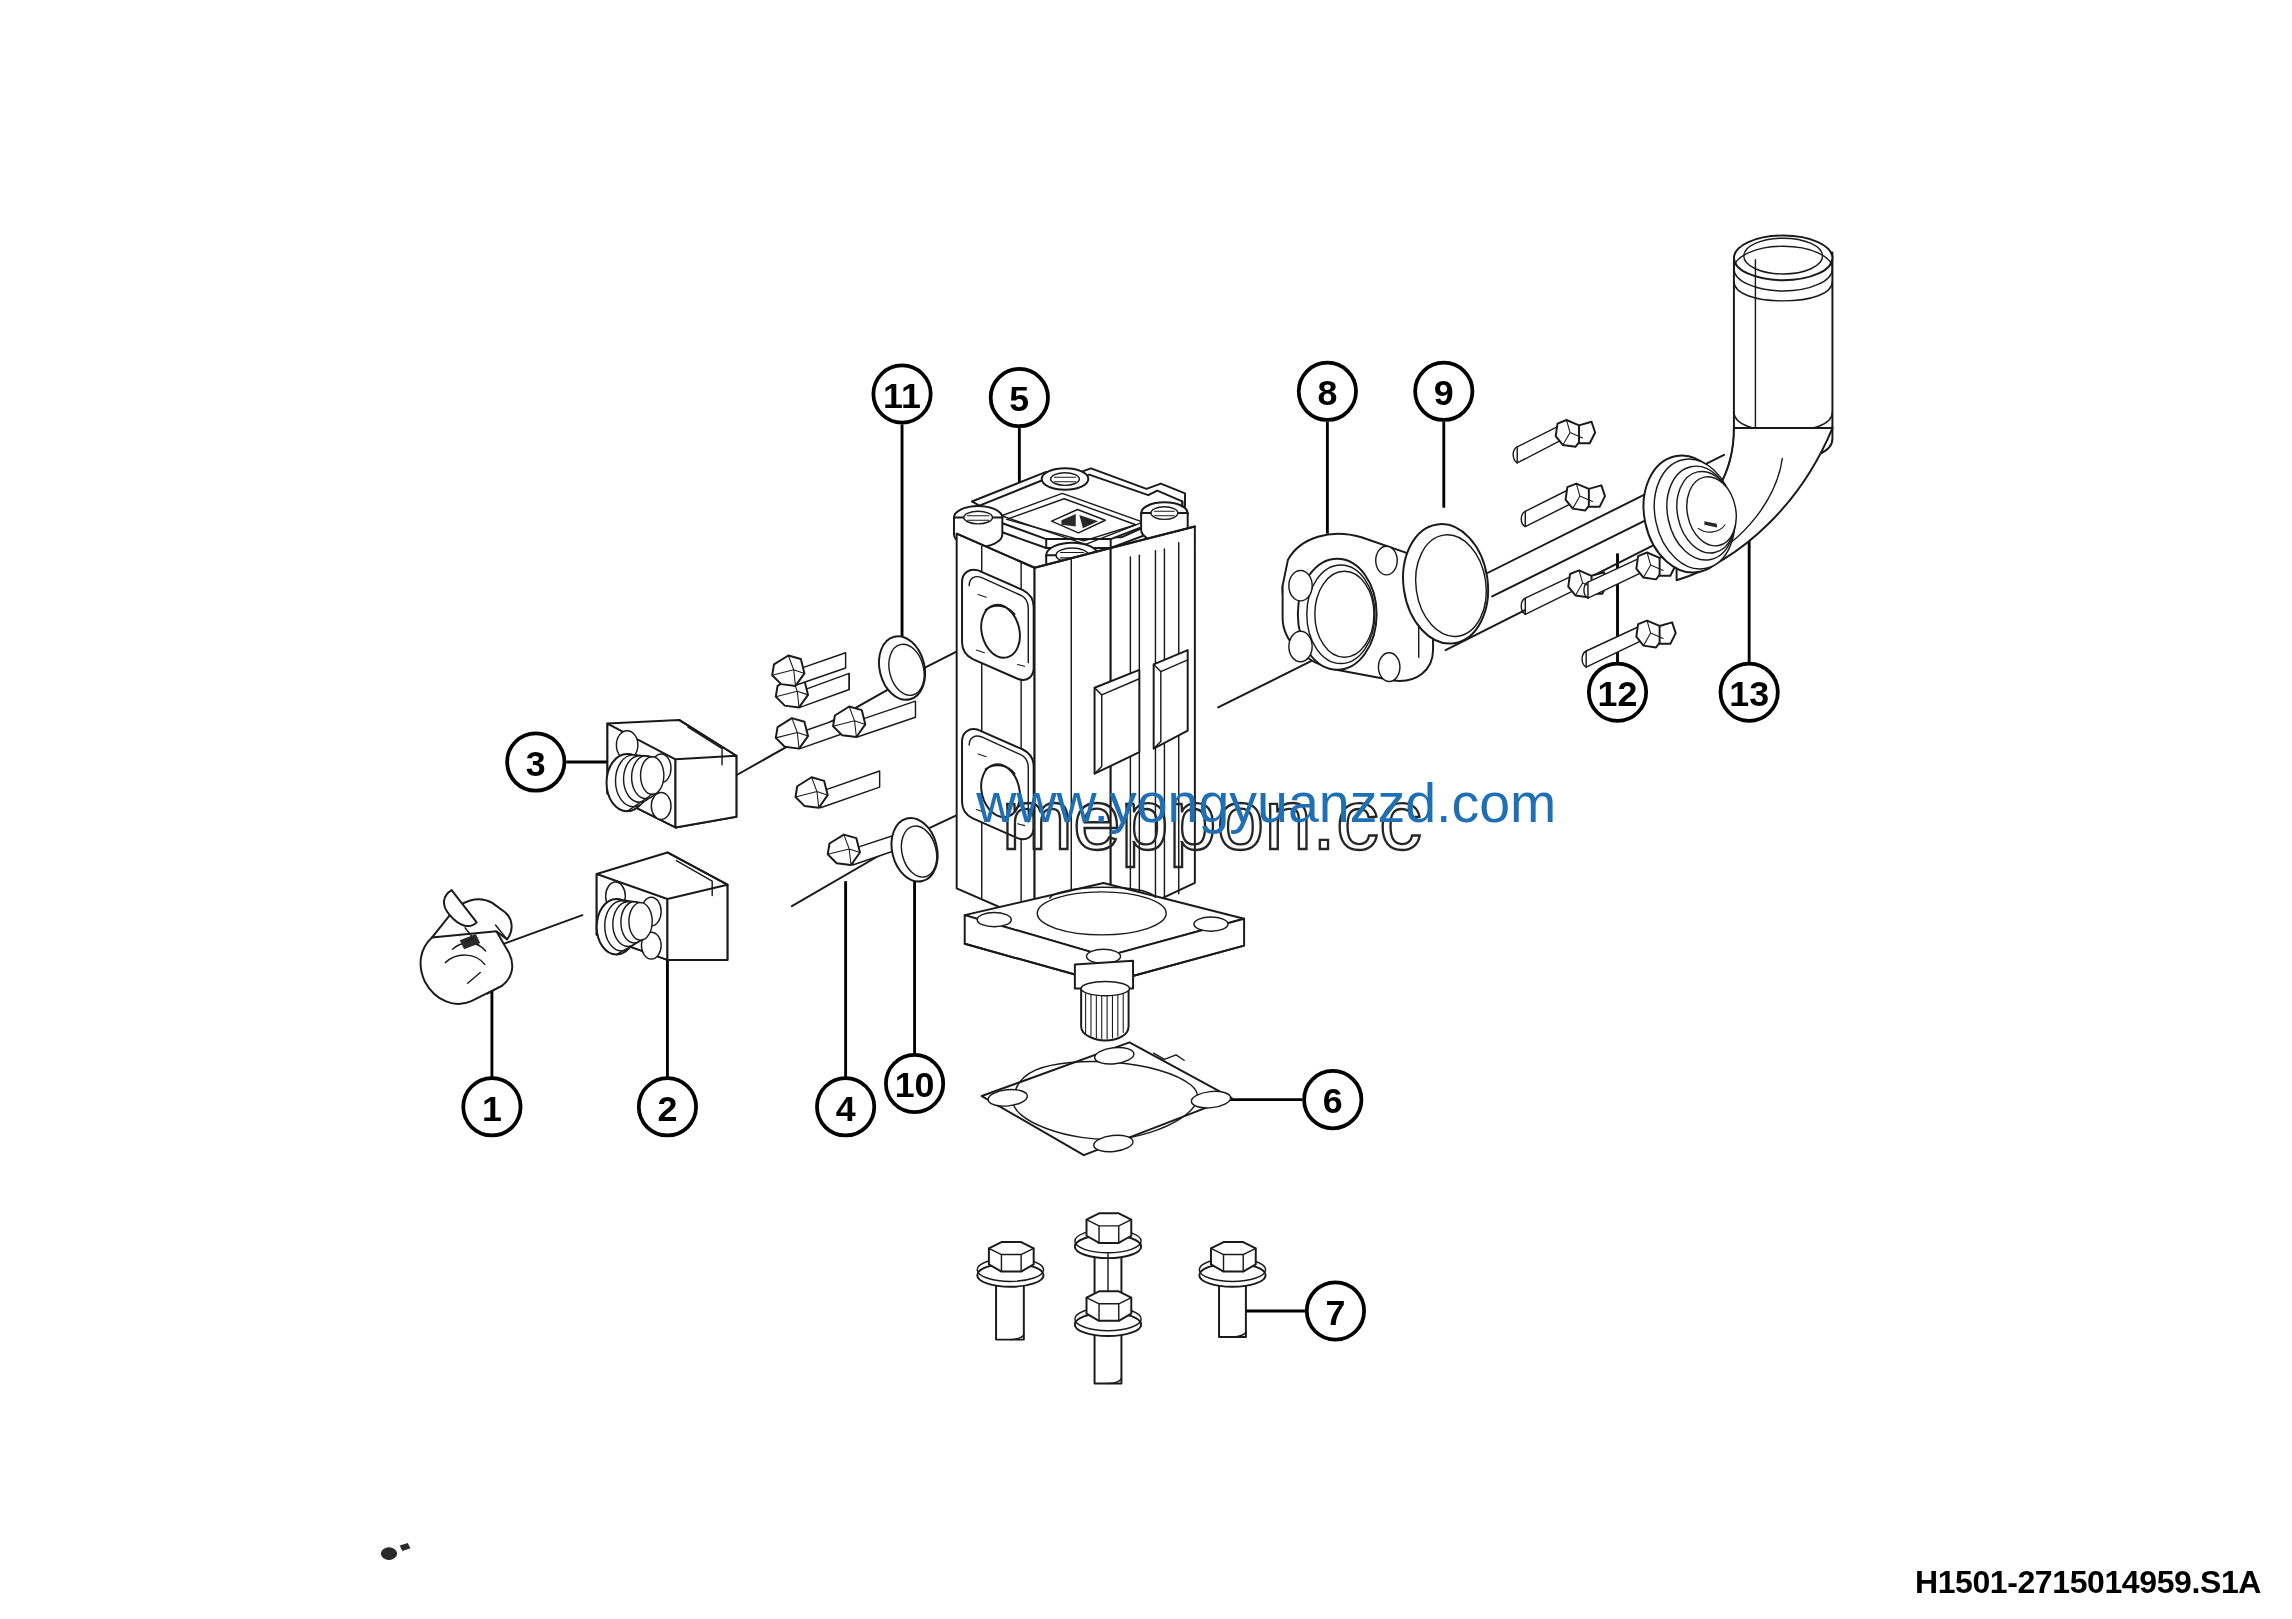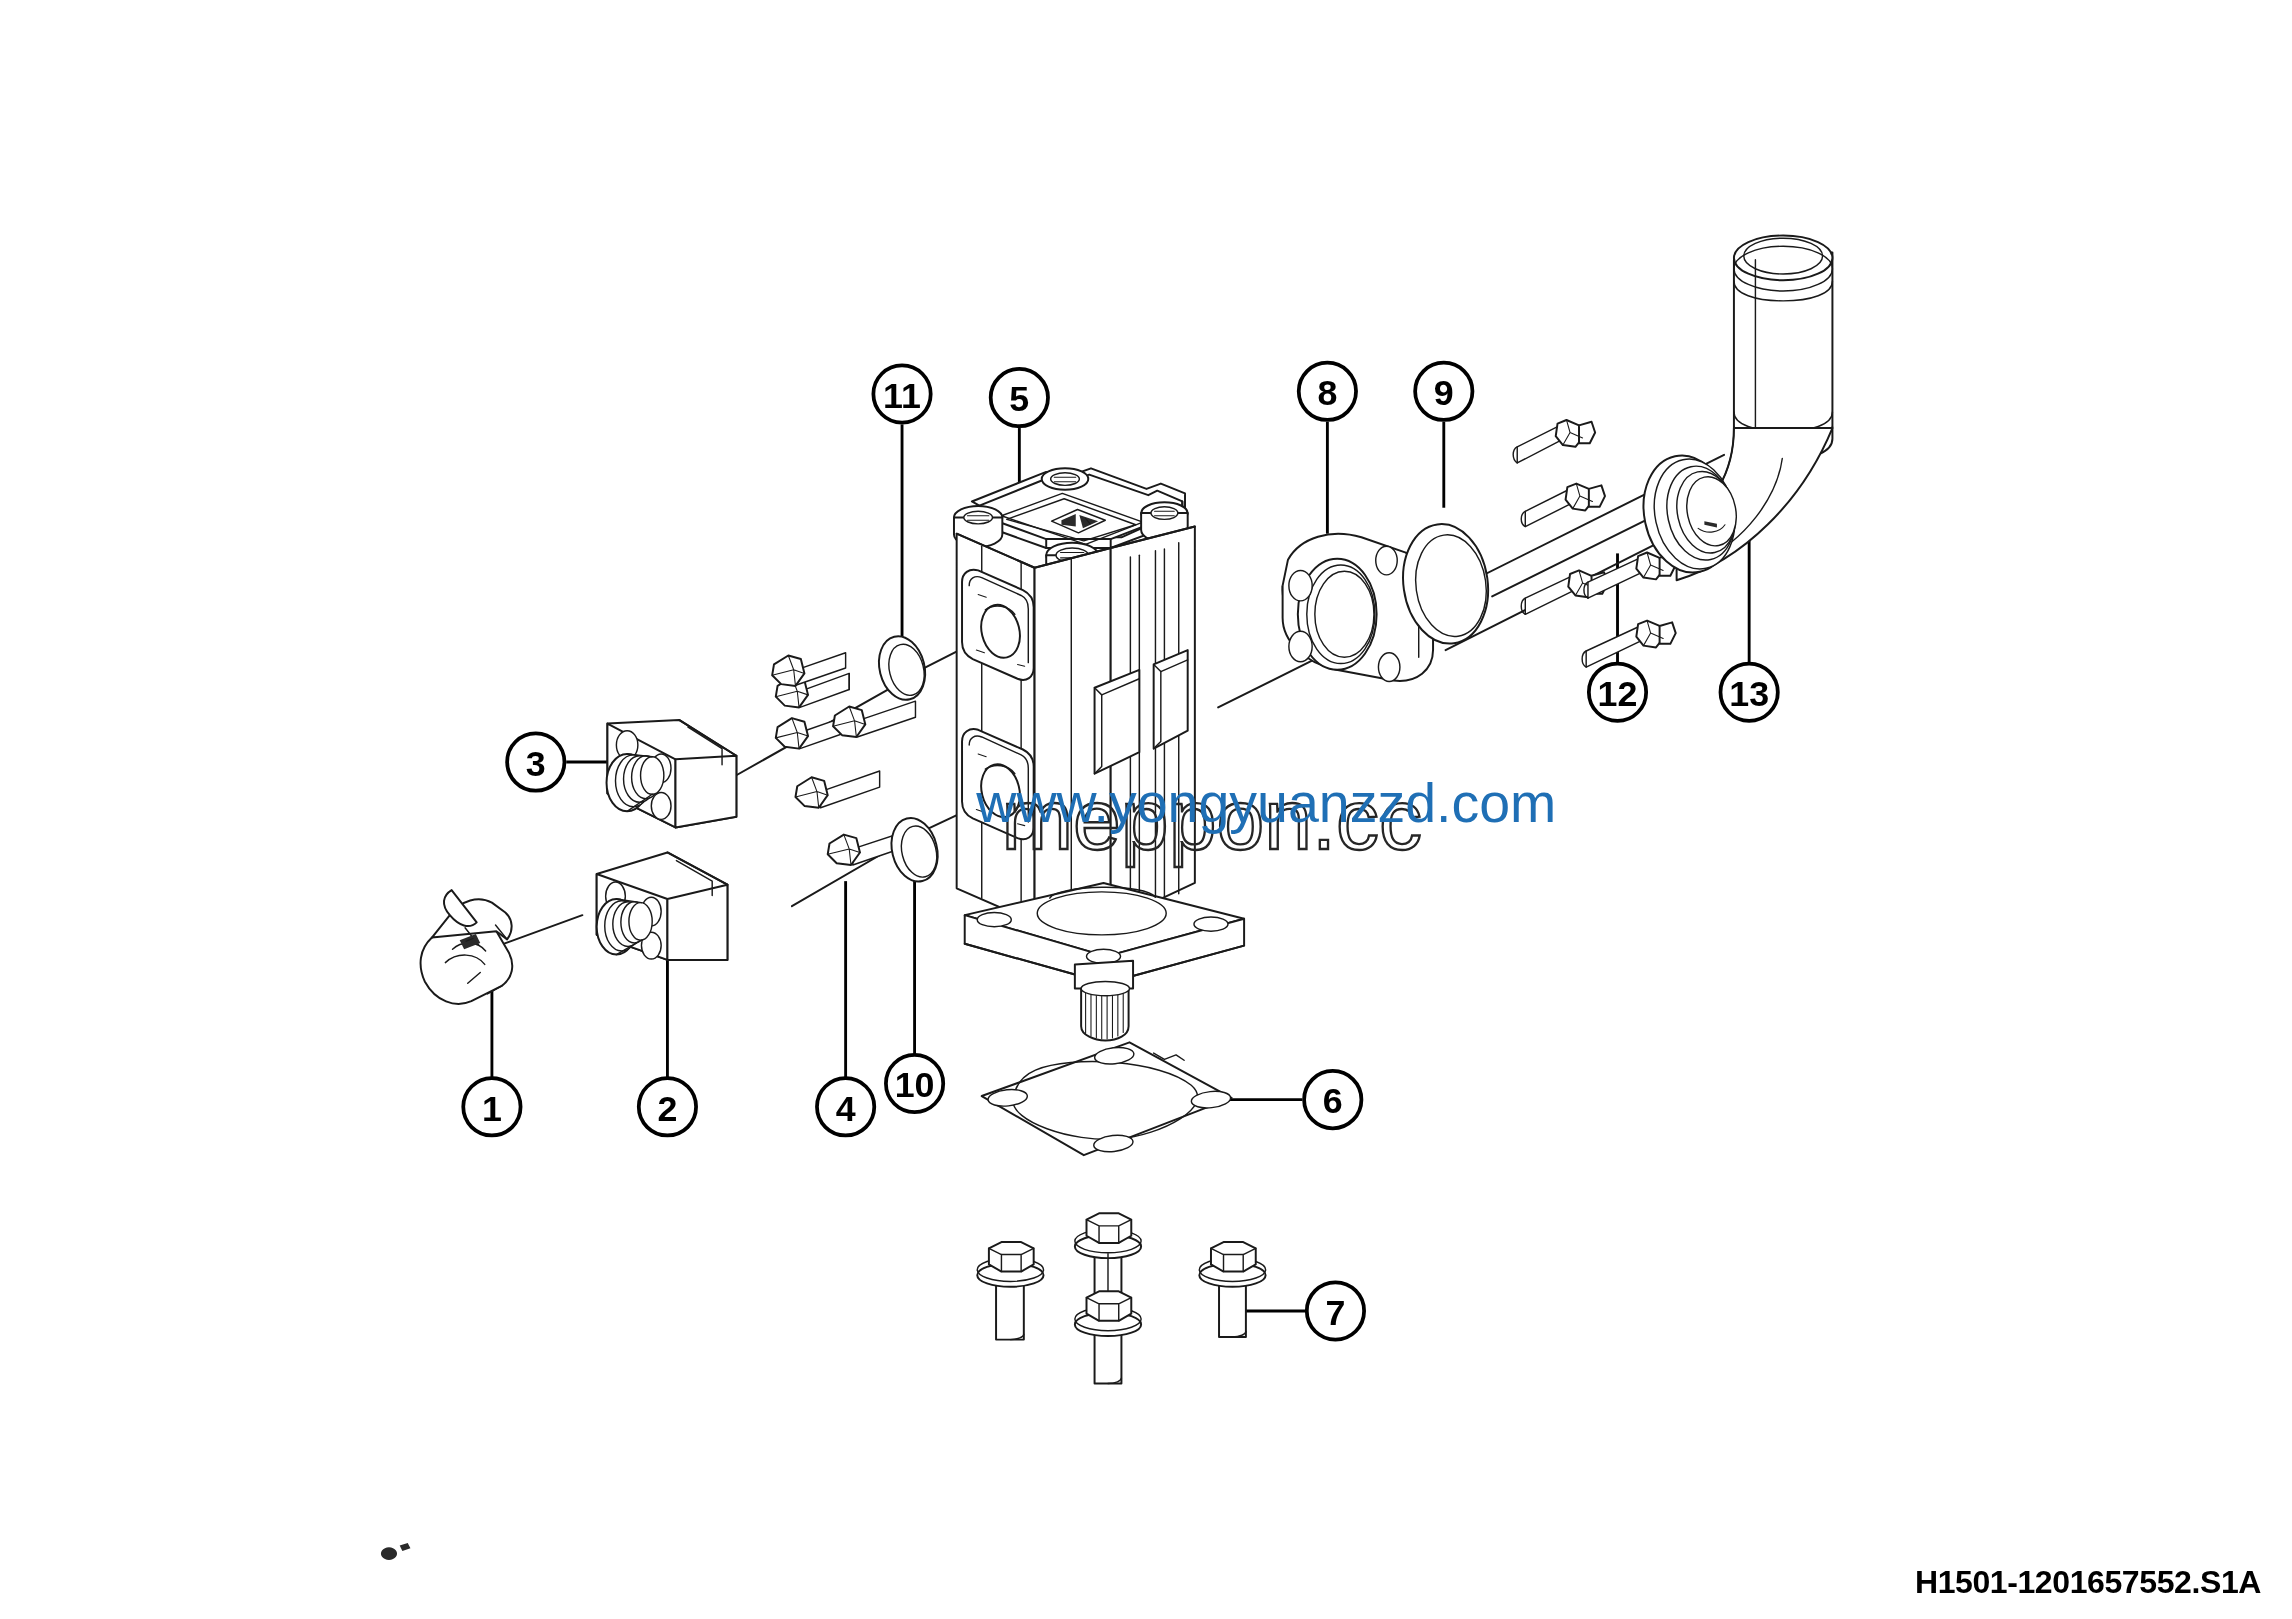--- a/index.html
+++ b/index.html
@@ -550,16 +550,16 @@
         <text class="bal-t" x="1806" y="775">12</text>
       </g>
       <g>
         <circle class="bal-c" cx="1953" cy="773" r="32"></circle>
         <text class="bal-t" x="1953" y="775">13</text>
       </g>
     </g>
 
   </svg>
 
-  <div id="part-number">H1501-1201657552.S1A</div>
+  <div id="part-number">H1501-2715014959.S1A</div>
 
 </div>
 
 
 </body></html>

